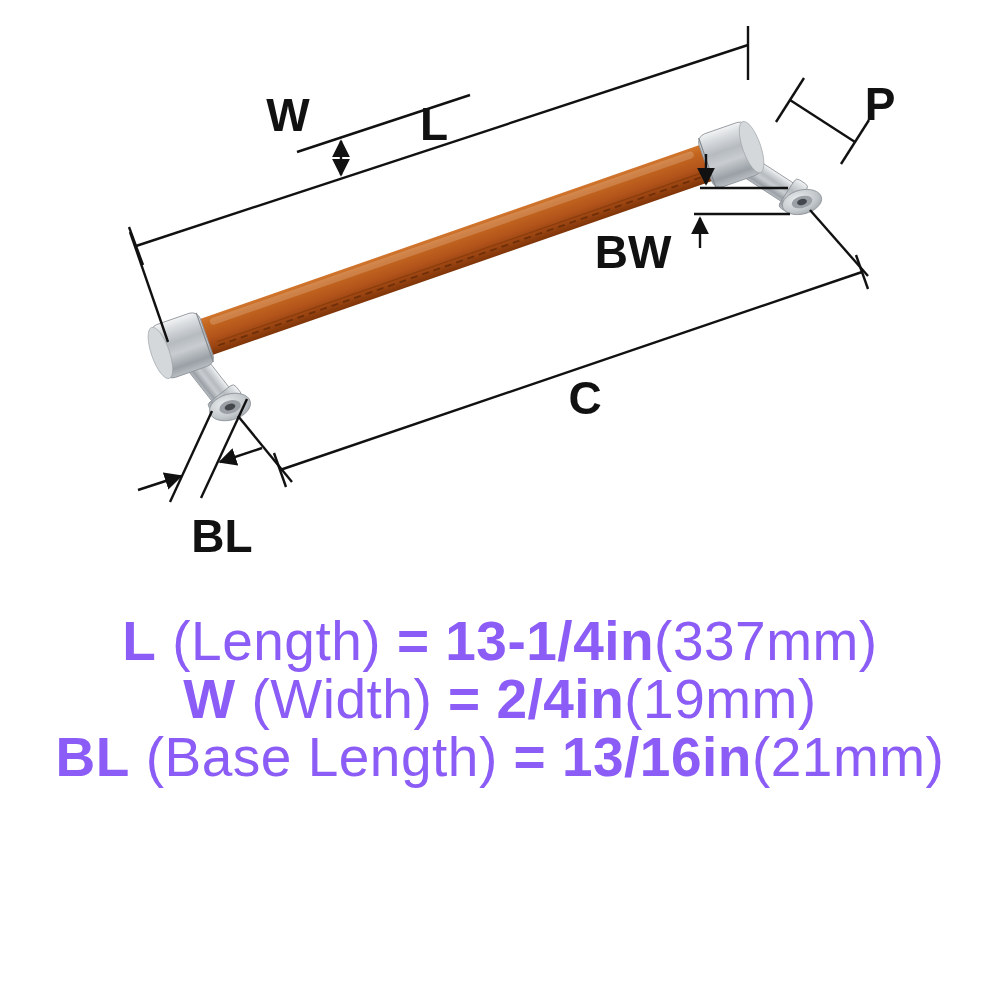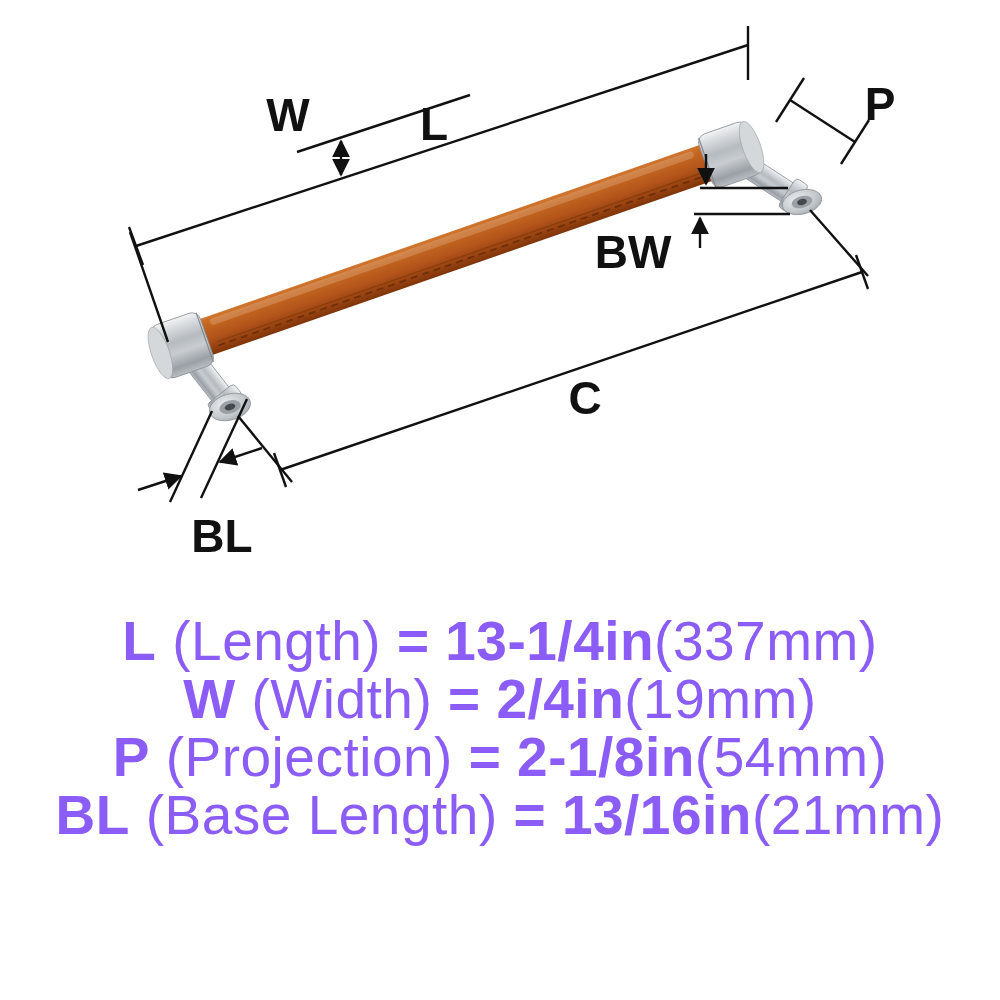--- a/index.html
+++ b/index.html
@@ -128,17 +128,16 @@
     <text class="dim" x="434" y="140" font-size="46" text-anchor="middle">L</text>
     <text class="dim" x="880" y="120" font-size="46" text-anchor="middle">P</text>
     <text class="dim" x="633" y="268" font-size="46" text-anchor="middle">BW</text>
     <text class="dim" x="585" y="414" font-size="46" text-anchor="middle">C</text>
     <text class="dim" x="222" y="552" font-size="46" text-anchor="middle">BL</text>
   </svg>
 
   <div class="specs">
     <div class="spec-row"><span class="b">L</span> <span>(Length)</span> <span class="b">=</span> <span class="b">13-1/4in</span><span>(337mm)</span></div>
     <div class="spec-row"><span class="b">W</span> <span>(Width)</span> <span class="b">=</span> <span class="b">2/4in</span><span>(19mm)</span></div>
-    <div class="spec-row"><span class="b">P</span> <span>(Projection)</span> <span class="b">=</span> <span class="b">2-1/8in</span><span>(54mm)</span></div>
     <div class="spec-row"><span class="b">BL</span> <span>(Base Length)</span> <span class="b">=</span> <span class="b">13/16in</span><span>(21mm)</span></div>
   </div>
 
 </div>
 
 </body></html>

